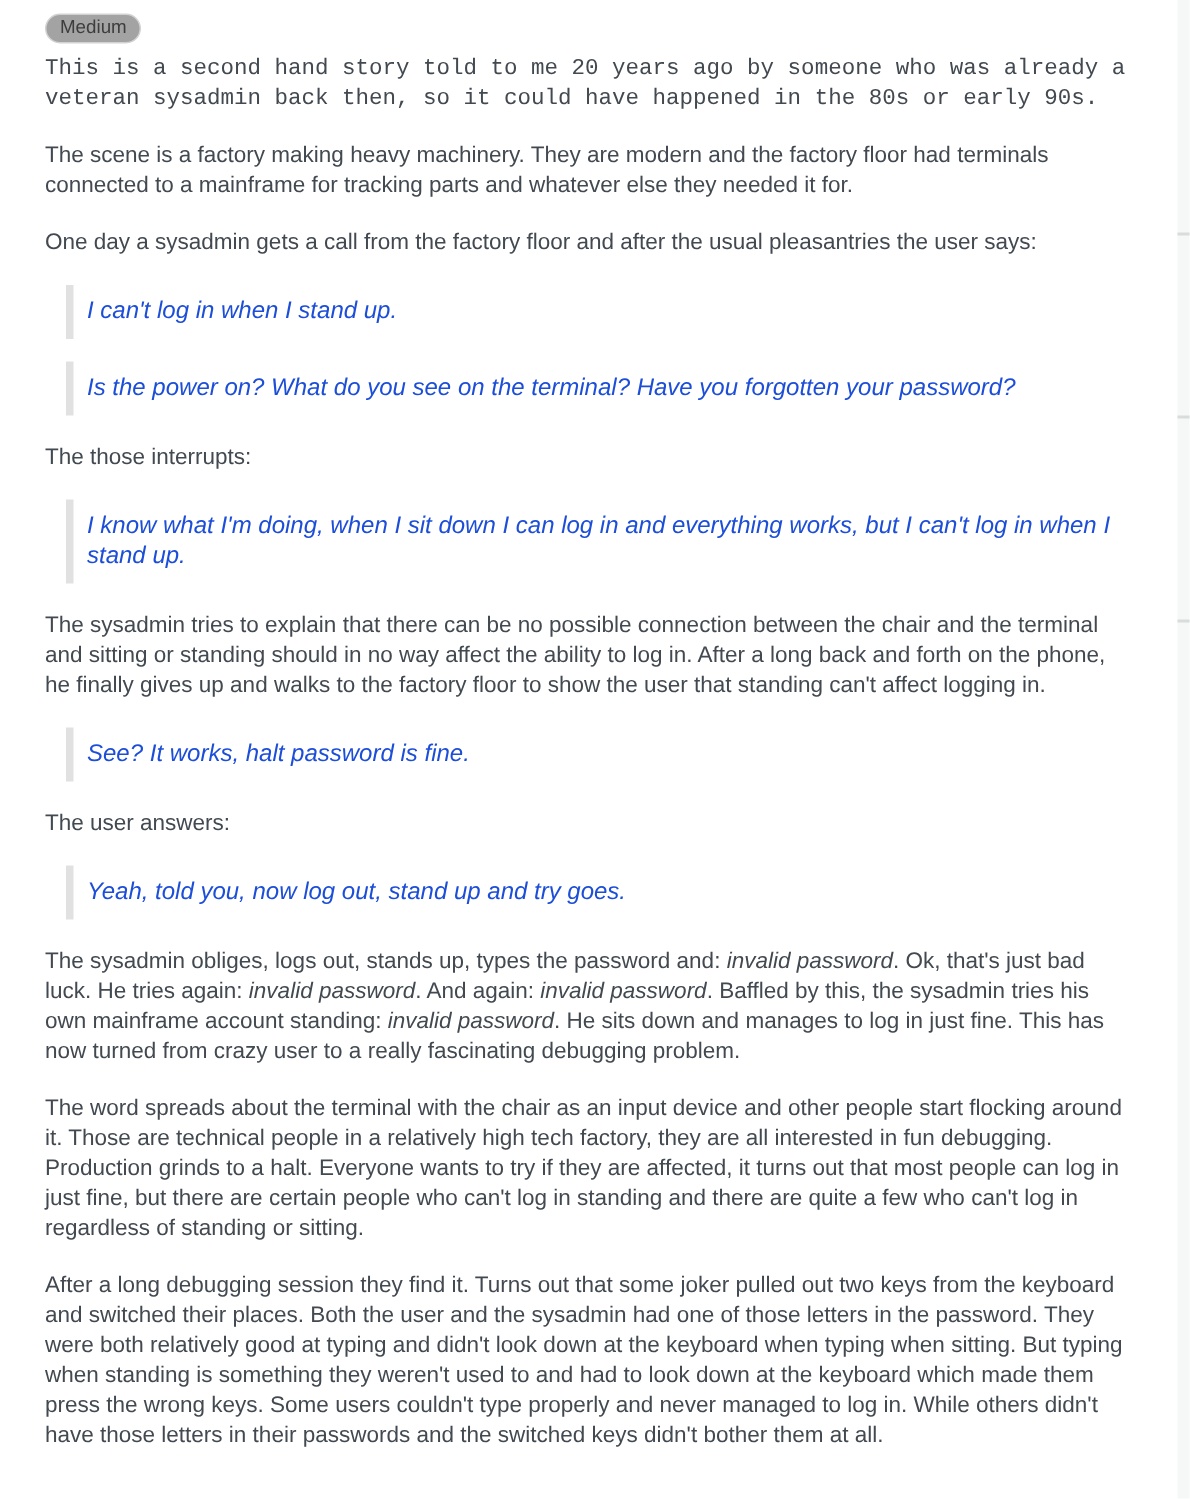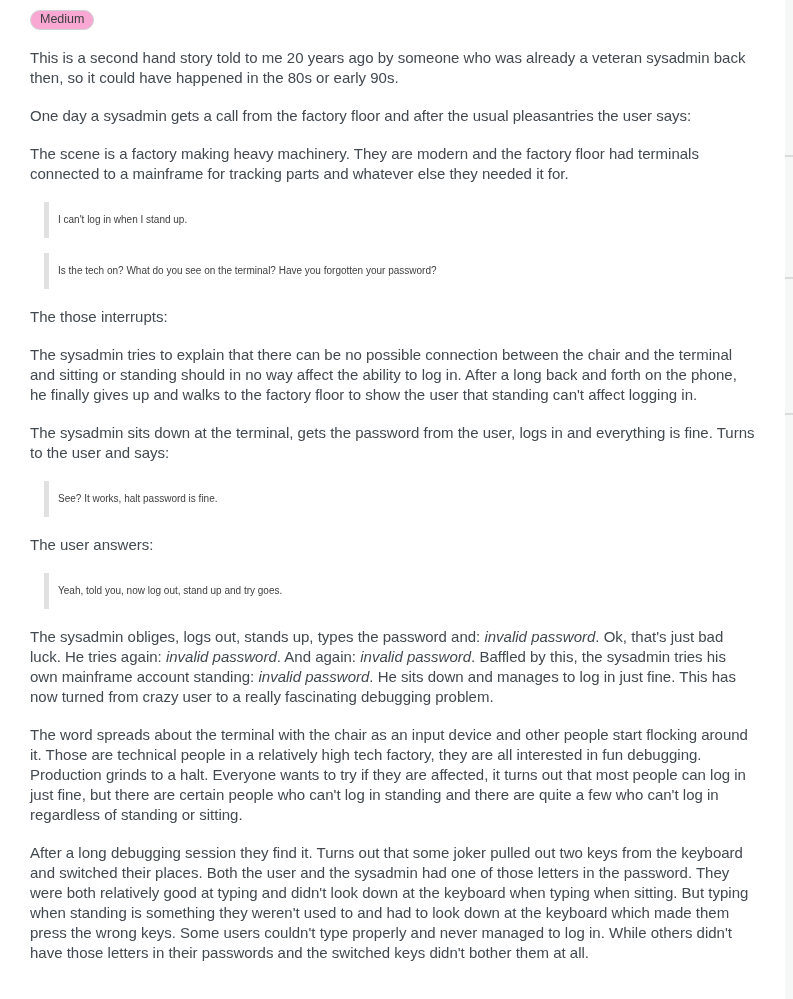--- a/index.html
+++ b/index.html
@@ -17,42 +17,43 @@
   }
   .article {
     position: absolute;
     top: 0; left: 0;
     width: 785px;
     padding: 9px 30px 0 30px;
     box-sizing: border-box;
   }
   .badge {
     display: inline-block;
-    background: #f9a8d4;
+    background: #a3a3a3;
     border: 1px solid #d2d2d2;
     border-radius: 10px;
     padding: 1px 9px 2px 9px;
     font-size: 12.5px;
     line-height: 15px;
     color: #3d3d3d;
   }
   .blocks p.para {
     font-size: 15px;
     line-height: 20px;
     margin: 18px 0;
     color: #424950;
   }
-  .blocks p.para:first-of-type { margin-top: 18px; }
+  .blocks p.para:first-of-type { margin-top: 7px; font-family: Liberation Mono, monospace; }
   .blocks blockquote.quote {
     margin: 15px 0 15px 14px;
     border-left: 5px solid #e1e1e1;
     padding: 8px 10px 8px 9px;
-    font-size: 10px;
+    font-size: 16px;
     line-height: 20px;
-    color: #404040;
+    color: #1d4ed8;
+    font-style: italic;
   }
   .blocks em { }
   .right-rail {
     position: absolute;
     top: 0; right: 0;
     width: 8px;
     height: 999px;
     background: #f6f8f7;
   }
   .right-rail .rail-divider {
@@ -65,27 +66,27 @@
 </style>
 </head>
 <body>
 
 <div class="article">
   <div>
     <span class="badge">Medium</span>
   </div>
   <div class="blocks" id="article-blocks">
       <p class="para"><span>This is a second hand story told to me 20 years ago by someone who was already a veteran sysadmin back then, so it could have happened in the 80s or early 90s.</span></p>
+      <p class="para"><span>The scene is a factory making heavy machinery. They are modern and the factory floor had terminals connected to a mainframe for tracking parts and whatever else they needed it for.</span></p>
       <p class="para"><span>One day a sysadmin gets a call from the factory floor and after the usual pleasantries the user says:</span></p>
-      <p class="para"><span>The scene is a factory making heavy machinery. They are modern and the factory floor had terminals connected to a mainframe for tracking parts and whatever else they needed it for.</span></p>
       <blockquote class="quote"><span>I can't log in when I stand up.</span></blockquote>
-      <blockquote class="quote"><span>Is the tech on? What do you see on the terminal? Have you forgotten your password?</span></blockquote>
+      <blockquote class="quote"><span>Is the power on? What do you see on the terminal? Have you forgotten your password?</span></blockquote>
       <p class="para"><span>The those interrupts:</span></p>
+      <blockquote class="quote"><span>I know what I'm doing, when I sit down I can log in and everything works, but I can't log in when I stand up.</span></blockquote>
       <p class="para"><span>The sysadmin tries to explain that there can be no possible connection between the chair and the terminal and sitting or standing should in no way affect the ability to log in. After a long back and forth on the phone, he finally gives up and walks to the factory floor to show the user that standing can't affect logging in.</span></p>
-      <p class="para"><span>The sysadmin sits down at the terminal, gets the password from the user, logs in and everything is fine. Turns to the user and says:</span></p>
       <blockquote class="quote"><span>See? It works, halt password is fine.</span></blockquote>
       <p class="para"><span>The user answers:</span></p>
       <blockquote class="quote"><span>Yeah, told you, now log out, stand up and try goes.</span></blockquote>
       <p class="para"><span>The sysadmin obliges, logs out, stands up, types the password and: </span><em>invalid password</em><span>. Ok, that's just bad luck. He tries again: </span><em>invalid password</em><span>. And again: </span><em>invalid password</em><span>. Baffled by this, the sysadmin tries his own mainframe account standing: </span><em>invalid password</em><span>. He sits down and manages to log in just fine. This has now turned from crazy user to a really fascinating debugging problem.</span></p>
       <p class="para"><span>The word spreads about the terminal with the chair as an input device and other people start flocking around it. Those are technical people in a relatively high tech factory, they are all interested in fun debugging. Production grinds to a halt. Everyone wants to try if they are affected, it turns out that most people can log in just fine, but there are certain people who can't log in standing and there are quite a few who can't log in regardless of standing or sitting.</span></p>
       <p class="para"><span>After a long debugging session they find it. Turns out that some joker pulled out two keys from the keyboard and switched their places. Both the user and the sysadmin had one of those letters in the password. They were both relatively good at typing and didn't look down at the keyboard when typing when sitting. But typing when standing is something they weren't used to and had to look down at the keyboard which made them press the wrong keys. Some users couldn't type properly and never managed to log in. While others didn't have those letters in their passwords and the switched keys didn't bother them at all.</span></p>
     </div>
 </div>
 
 <div class="right-rail" id="right-rail" style="background: rgb(246, 248, 247);">

